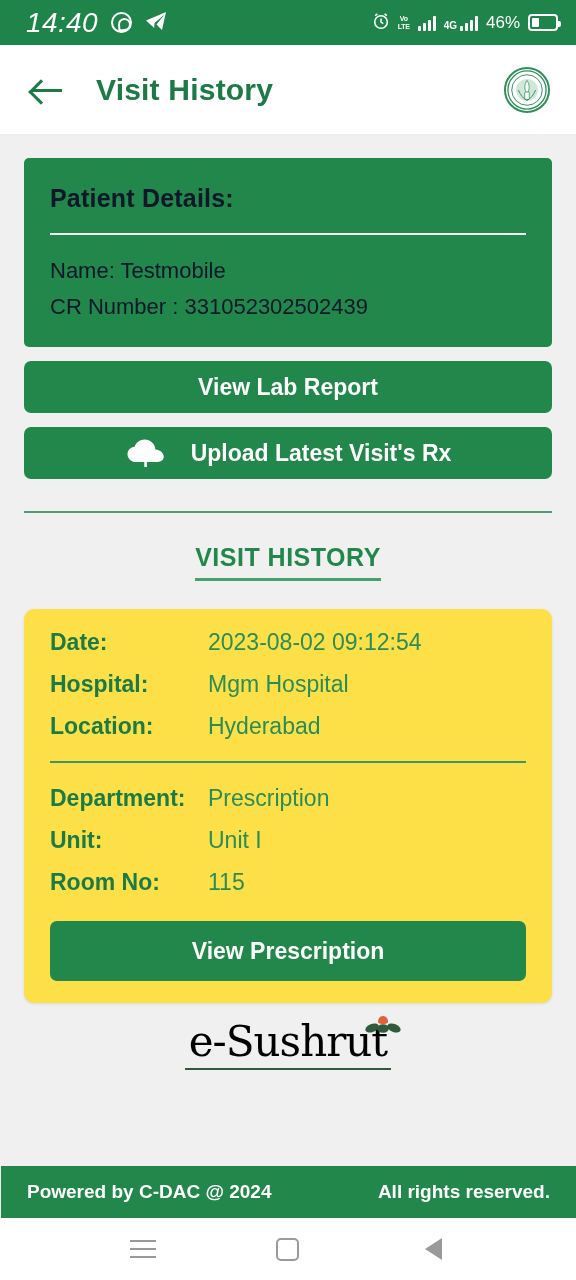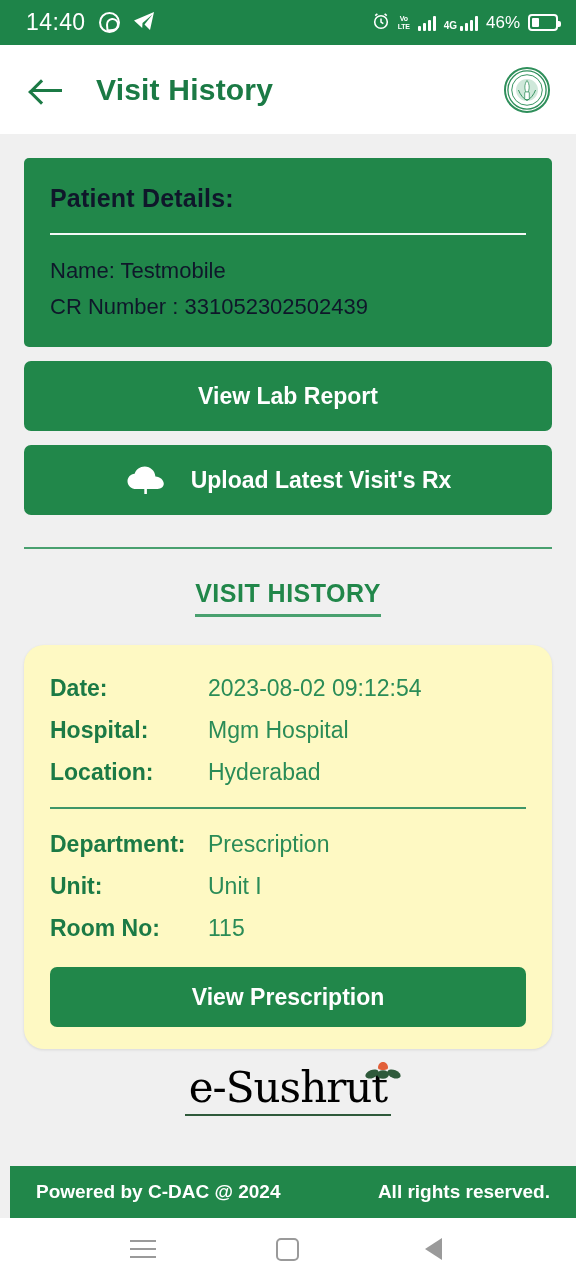--- a/index.html
+++ b/index.html
@@ -12,21 +12,21 @@
   .screen { position: relative; width: 576px; height: 1280px; background: #f0f0f0; }
 
   
   .status-bar {
     height: 45px; background: #1e8449; color: #fff;
     display: flex; align-items: center; justify-content: space-between;
     padding: 0 18px 0 26px;
   }
   .status-left { display: flex; align-items: center; gap: 13px; }
   .status-right { display: flex; align-items: center; gap: 8px; }
-  .clock { font-size: 23px; letter-spacing: .4px; }
+  .clock { font-size: 28px; letter-spacing: .4px; font-style: italic; }
   .wa-icon { width: 21px; height: 21px; border: 2px solid #fff; border-radius: 50%;
              position: relative; }
   .wa-icon::after { content: ""; position: absolute; left: 5px; top: 4px;
              width: 9px; height: 9px; border: 2px solid #fff;
              border-radius: 50% 50% 50% 0; transform: rotate(-5deg); }
   .volte { display: flex; flex-direction: column; justify-content: center;
            align-items: center; font-size: 7px; font-weight: bold; line-height: 8px;
            letter-spacing: -0.3px; }
   .volte span { display: block; }
   .bars { display: flex; align-items: flex-end; gap: 2px; height: 16px; }
@@ -65,56 +65,56 @@
   .content { padding: 0 24px; }
   .patient-card {
     background: #21874a; border-radius: 5px; margin-top: 24px;
     padding: 26px 26px 22px 26px; color: #0f172a;
   }
   .patient-title { font-size: 25px; font-weight: bold; letter-spacing: .2px; }
   .patient-rule { height: 2px; background: #fff; margin: 20px 0 18px 0; opacity: .95; }
   .patient-line { font-size: 22px; line-height: 36px; font-weight: 400; }
 
   .big-btn {
-    background: #21874a; color: #fff; border-radius: 7px; height: 70px;
+    background: #21874a; color: #fff; border-radius: 7px; height: 52px;
     display: flex; align-items: center; justify-content: center; gap: 22px;
     font-size: 23px; font-weight: bold; margin-top: 14px; cursor: pointer;
     border: none; width: 100%; font-family: inherit;
   }
   .cloud-icon { width: 44px; height: 30px; position: relative; flex: none; }
 
   .divider { height: 2px; background: #49a06f; margin: 32px 0 0 0; }
 
   .section-title-wrap { text-align: center; margin-top: 30px; }
   .section-title {
     display: inline-block; font-size: 25px; font-weight: bold; color: #21874a;
     letter-spacing: .5px; border-bottom: 3px solid #49a06f; padding-bottom: 6px;
   }
 
   .visit-card {
-    background: #fef9c3; border-radius: 20px; margin-top: 28px;
-    padding: 22px 26px 22px 26px;
+    background: #fde047; border-radius: 10px; margin-top: 28px;
+    padding: 12px 26px 22px 26px;
     box-shadow: 0 1px 3px rgba(0,0,0,.10);
   }
   .row { display: flex; align-items: baseline; line-height: 42px; }
   .row .lab { font-size: 23px; font-weight: bold; color: #1b7a45; width: 158px; flex: none; }
   .row .val { font-size: 23px; color: #2a8c57; font-weight: 400; }
   .card-rule { height: 2px; background: #3e9668; margin: 14px 0 14px 0; }
   .visit-card .big-btn { margin-top: 18px; height: 60px; }
 
   .logo-wrap { text-align: center; margin-top: 14px; height: 62px; position: relative; }
   .logo-text {
     font-family: "DejaVu Serif", serif; font-size: 42px; color: #000000;
     letter-spacing: -1px; border-bottom: 2px solid #2f5a3b;
     display: inline-block; padding: 0 4px 2px 4px;
   }
 
   
   .footer {
-    position: absolute; left: 10px; right: 0; bottom: 62px; height: 52px;
+    position: absolute; left: 1px; right: 0; bottom: 62px; height: 52px;
     background: #21874a; color: #fff; display: flex; align-items: center;
     justify-content: space-between; padding: 0 26px; font-size: 19px; font-weight: bold;
   }
 
   
   .nav-bar {
     position: absolute; left: 0; right: 0; bottom: 0; height: 62px;
     background: #fff; display: flex; align-items: center; justify-content: space-around;
     padding: 0 70px;
   }

